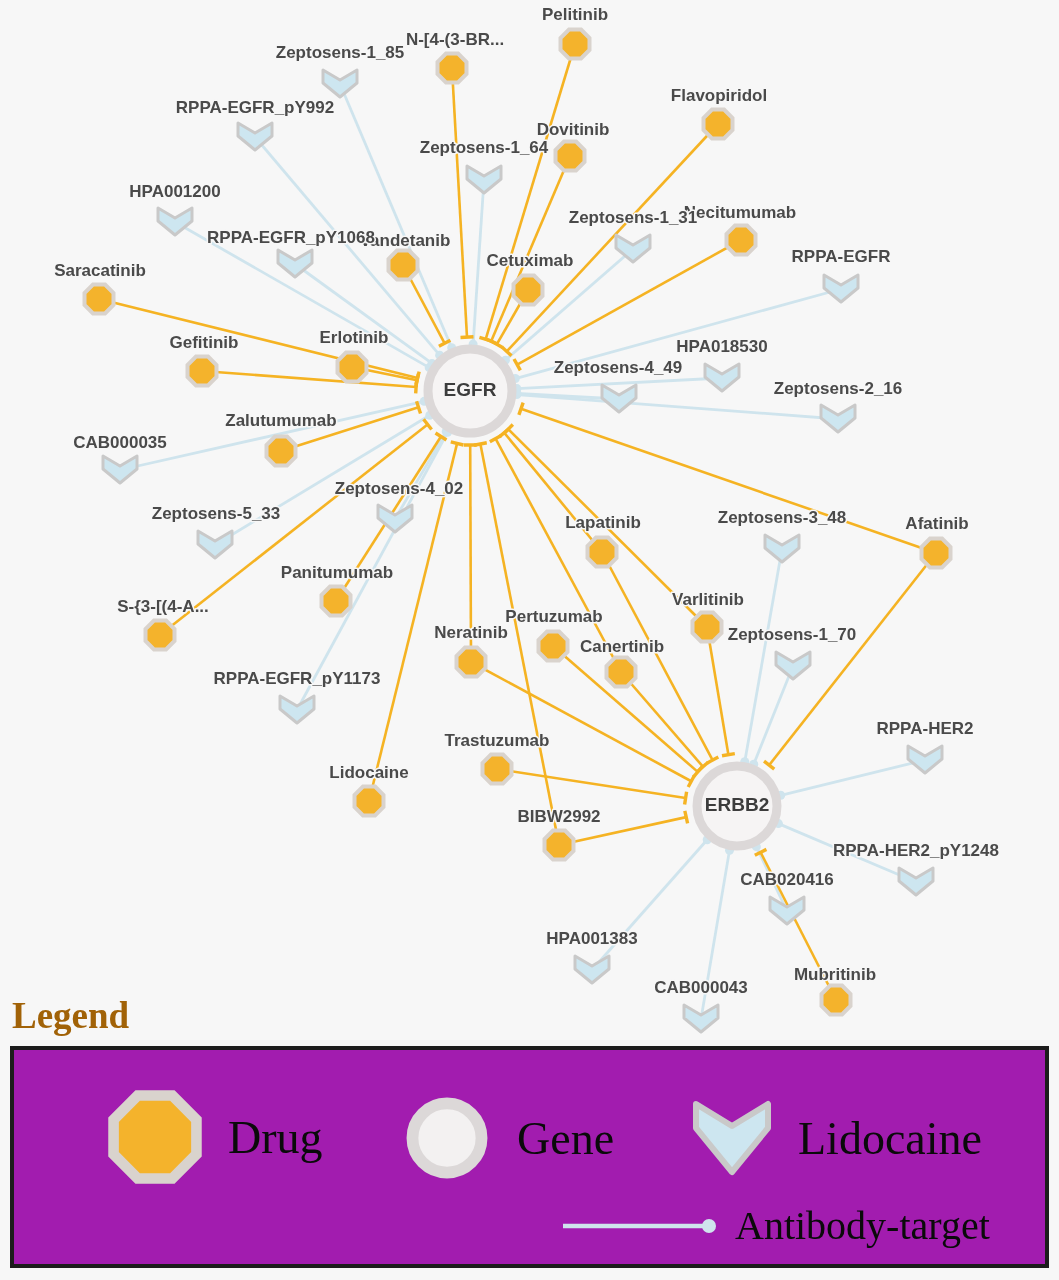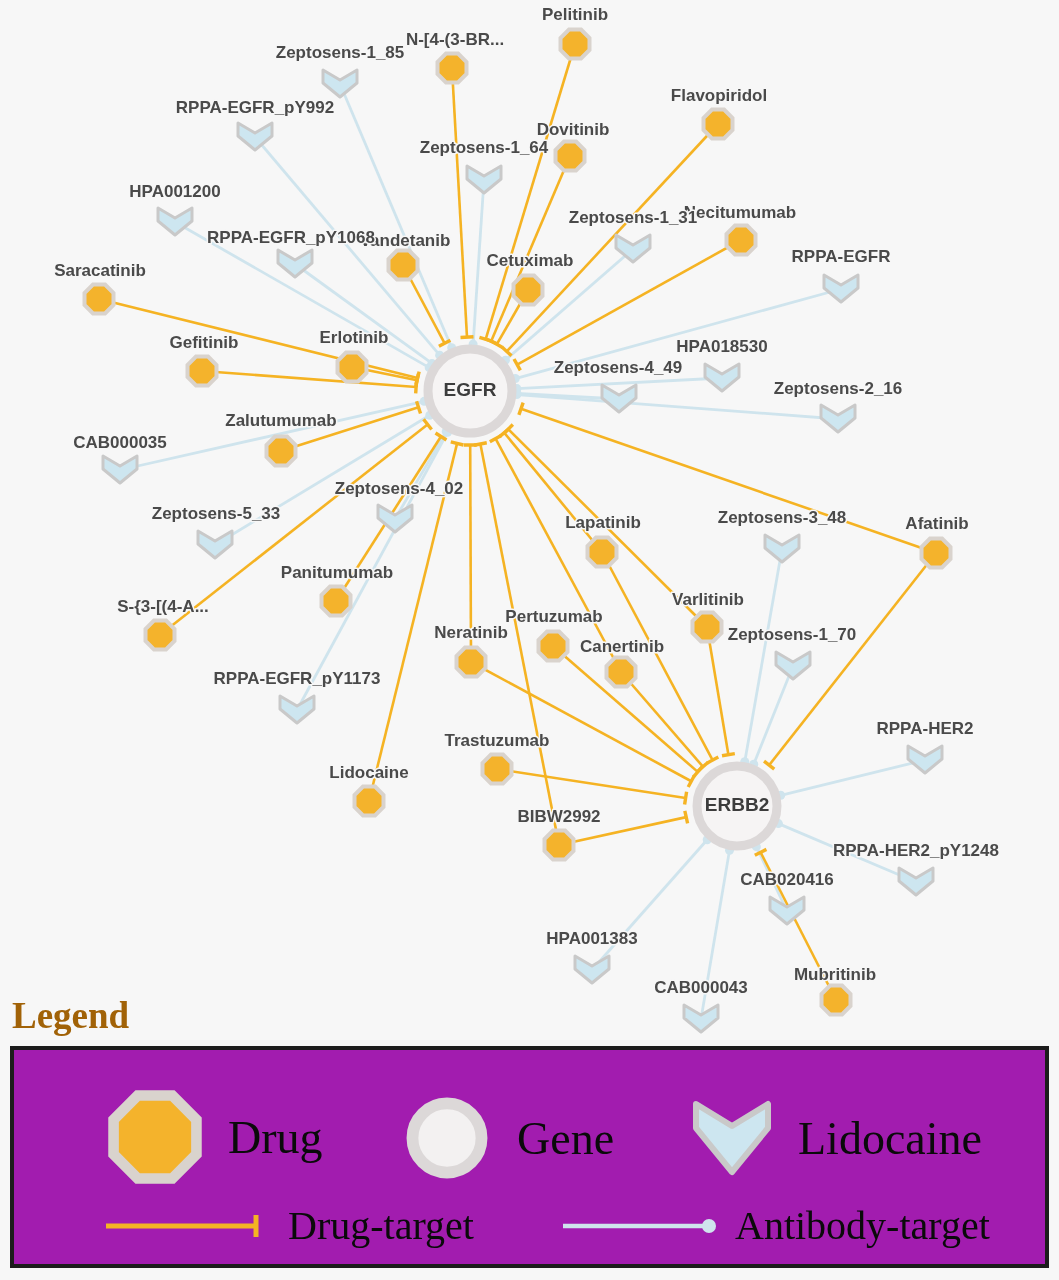--- a/index.html
+++ b/index.html
@@ -243,27 +243,20 @@
       <span class="lg-label">Gene</span>
     </div>
 
     <div class="legend-item" style="left:672px;top:46px;">
       <svg width="92" height="84" viewBox="-46 -42 92 84">
         <polygon class="lg-ab" points="-36,-34 0,-12 36,-34 36,-10 0,34 -36,-10"></polygon>
       </svg>
       <span class="lg-label">Lidocaine</span>
     </div>
 
-    <div class="legend-item" style="left:88px;top:152px;">
-      <svg width="172" height="30" viewBox="0 0 172 30">
-        <line class="lg-dt" x1="4" y1="15" x2="152" y2="15"></line>
-        <line class="lg-dt" x1="154" y1="4" x2="154" y2="26"></line>
-      </svg>
-      <span class="lg-label-sm">Drug-target</span>
-    </div>
 
     <div class="legend-item" style="left:545px;top:152px;align-items:center;">
       <svg width="162" height="30" viewBox="0 0 162 30">
         <line class="lg-at" x1="4" y1="15" x2="146" y2="15"></line>
         <circle class="lg-at-dot" cx="150" cy="15" r="7"></circle>
       </svg>
       <span class="lg-label-sm">Antibody-target</span>
     </div>
 
   </div>

